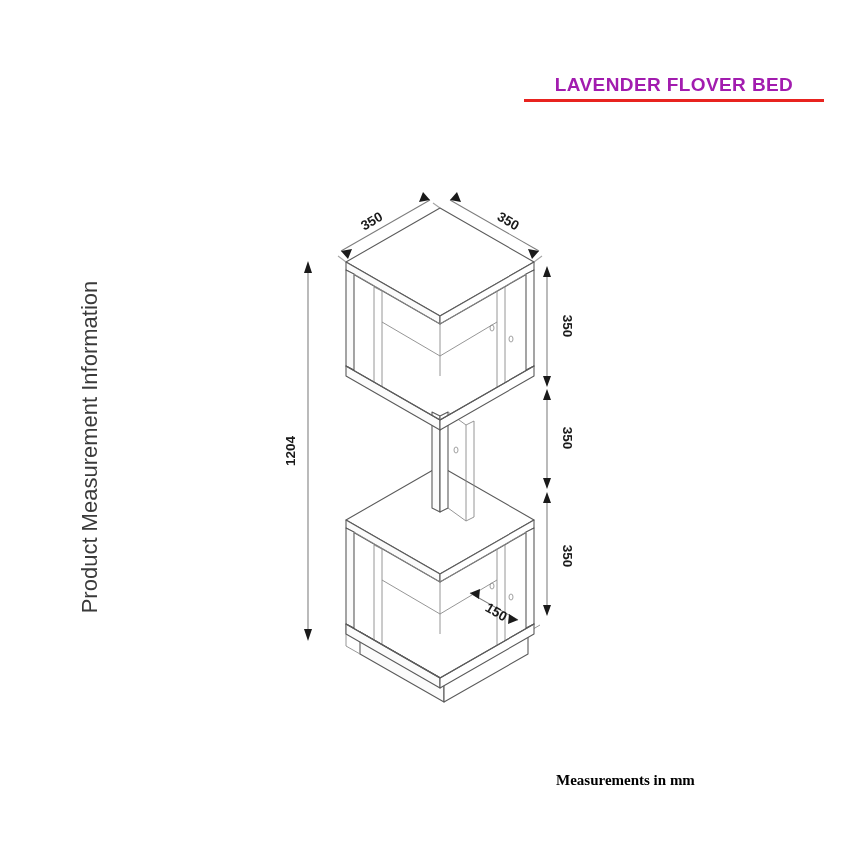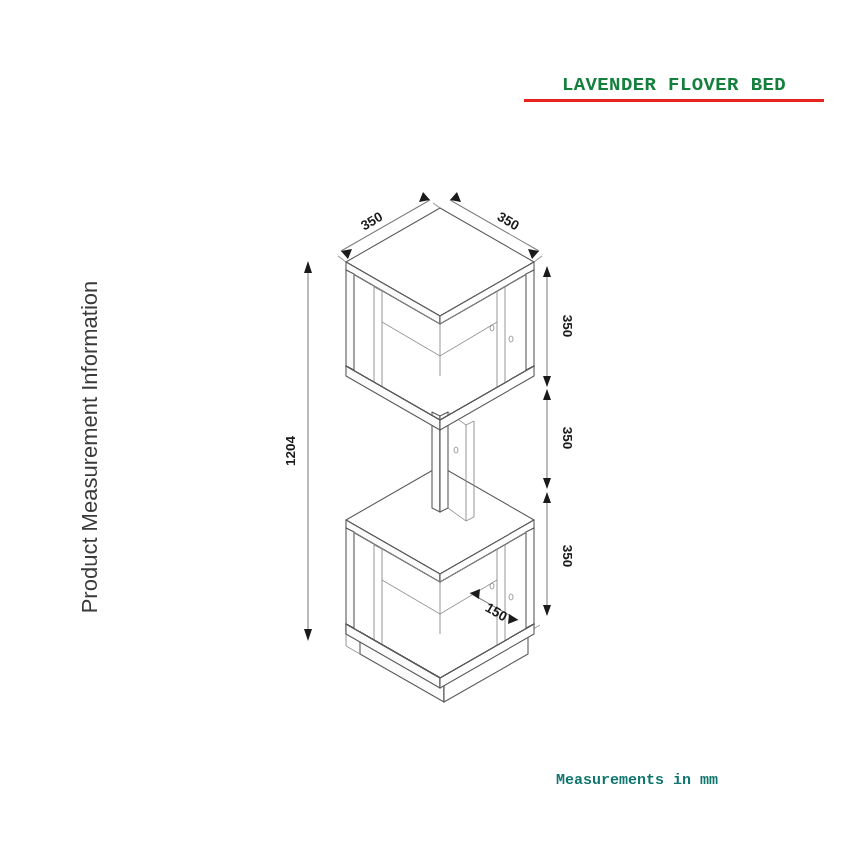--- a/index.html
+++ b/index.html
@@ -17,25 +17,25 @@
 
   
   #title-block {
     position: absolute;
     left: 524px;
     top: 74px;
     width: 300px;
     text-align: center;
   }
   #product-title {
-    font-family: Liberation Mono, monospace;
+    font-family: Liberation Sans, sans-serif;
     font-weight: bold;
     font-size: 19px;
     letter-spacing: 0.4px;
-    color: #15803d;
+    color: #a21caf;
     white-space: nowrap;
     line-height: 22px;
   }
   #title-rule {
     margin-top: 3px;
     height: 3px;
     width: 300px;
     background: #e8231f;
   }
 
@@ -60,24 +60,24 @@
     font-size: 22px;
     color: #3a3a3a;
     white-space: nowrap;
   }
 
   
   #footer-note {
     position: absolute;
     left: 556px;
     top: 772px;
-    font-family: Liberation Mono, monospace;
+    font-family: Liberation Serif, serif;
     font-weight: bold;
     font-size: 15px;
-    color: #0f766e;
+    color: #000000;
     white-space: nowrap;
   }
 
   
   #drawing {
     position: absolute;
     left: 0;
     top: 0;
   }
   .furn-line {

